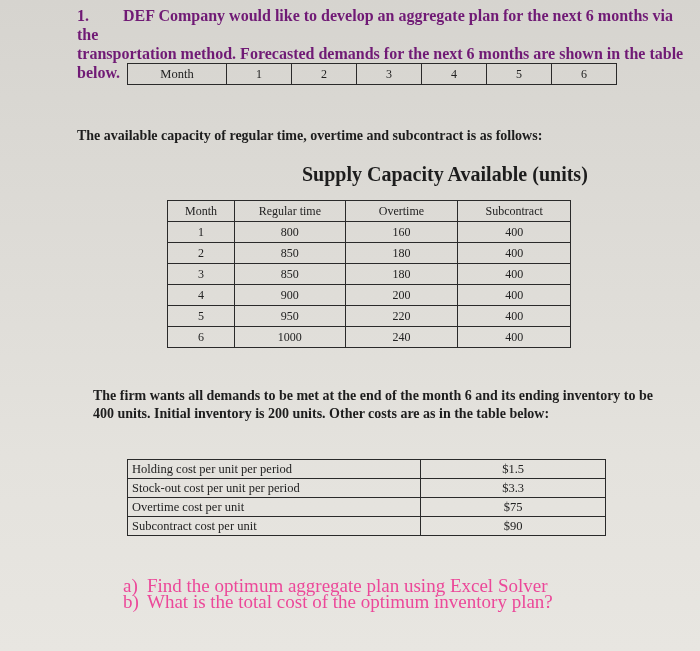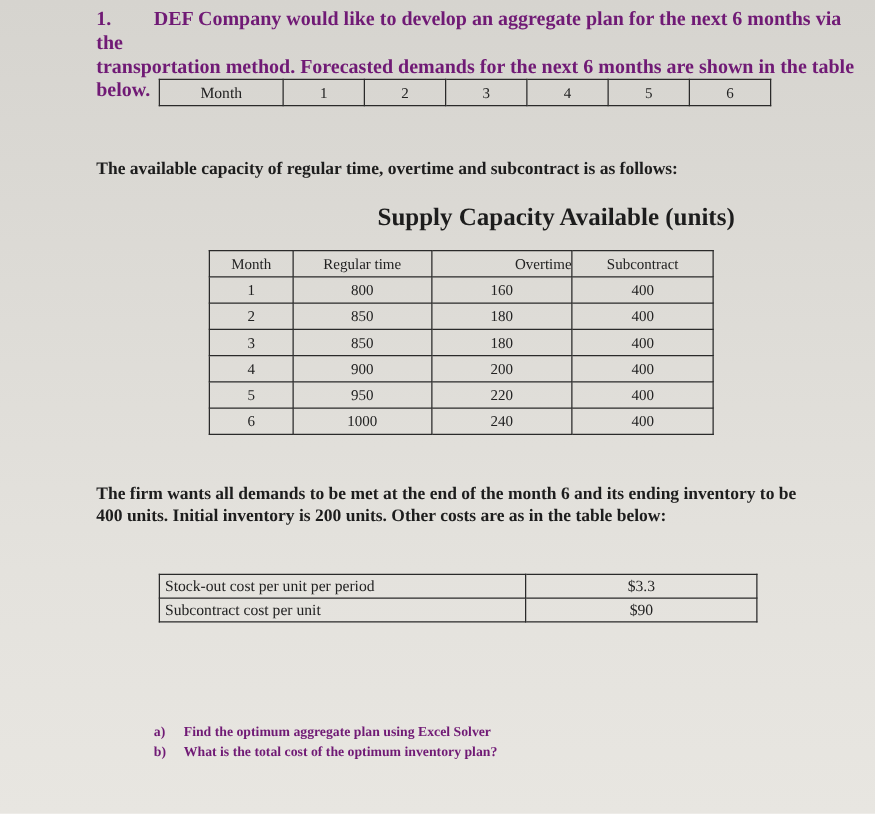--- a/index.html
+++ b/index.html
@@ -57,25 +57,25 @@
       margin-left: 36px;
     }
 
     .cap-table {
       left: 167px; top: 200px;
       width: 404px;
     }
     .cap-table td { height: 20px; font-size: 12px; }
     .cap-table td.c0 { width: 65px; }
     .cap-table td.c1 { width: 108px; margin-top: 20px; }
-    .cap-table td.c2 { width: 110px; text-align: right; }
+    .cap-table td.c2 { width: 110px; }
     .cap-table td.c3 { width: 110px; }
 
     .firm-text {
-      left: 77px; top: 387px;
+      left: 93px; top: 387px;
       width: 600px;
       font-size: 14px;
       line-height: 18px;
       font-weight: bold;
       color: #1d1d1d;
     }
 
     .cost-table {
       left: 127px; top: 459px;
       width: 479px;
@@ -83,24 +83,24 @@
     .cost-table td { height: 18px; font-size: 12.5px; }
     .cost-table td.desc {
       text-align: left;
       padding-left: 4px;
       width: 290px;
     }
     .cost-table td.val { width: 185px; }
 
     .tasks {
       left: 123px; top: 578px;
-      font-size: 11px;
+      font-size: 19px;
       line-height: 16px;
-      font-weight: bold;
-      color: #701a75;
+      font-weight: normal;
+      color: #ec4899;
     }
     .tasks .task { display: block; }
     .tasks .mark { display: inline-block; width: 24px; }
   </style>
 </head>
 <body>
 
 <div class="abs q-head">
   <div><span class="num">1.</span><span>DEF Company would like to develop an aggregate plan for the next 6 months via the</span></div>
   <div>transportation method. Forecasted demands for the next 6 months are shown in the table below.</div>
@@ -170,23 +170,31 @@
 </tbody>
   </table>
 
 <div class="abs firm-text">
   <div>The firm wants all demands to be met at the end of the month 6 and its ending inventory to be</div>
   <div>400 units. Initial inventory is 200 units. Other costs are as in the table below:</div>
 </div>
 
 <table class="abs cost-table">
   <tbody>
+      <tr>
+    <td class="desc">Holding cost per unit per period</td>
+    <td class="val">$1.5</td>
+  </tr>
   <tr>
     <td class="desc">Stock-out cost per unit per period</td>
     <td class="val">$3.3</td>
+  </tr>
+  <tr>
+    <td class="desc">Overtime cost per unit</td>
+    <td class="val">$75</td>
   </tr>
   <tr>
     <td class="desc">Subcontract cost per unit</td>
     <td class="val">$90</td>
   </tr>
 </tbody>
   </table>
 
 <div class="abs tasks">
   <span class="task"><span class="mark">a)</span><span>Find the optimum aggregate plan using Excel Solver</span></span>

